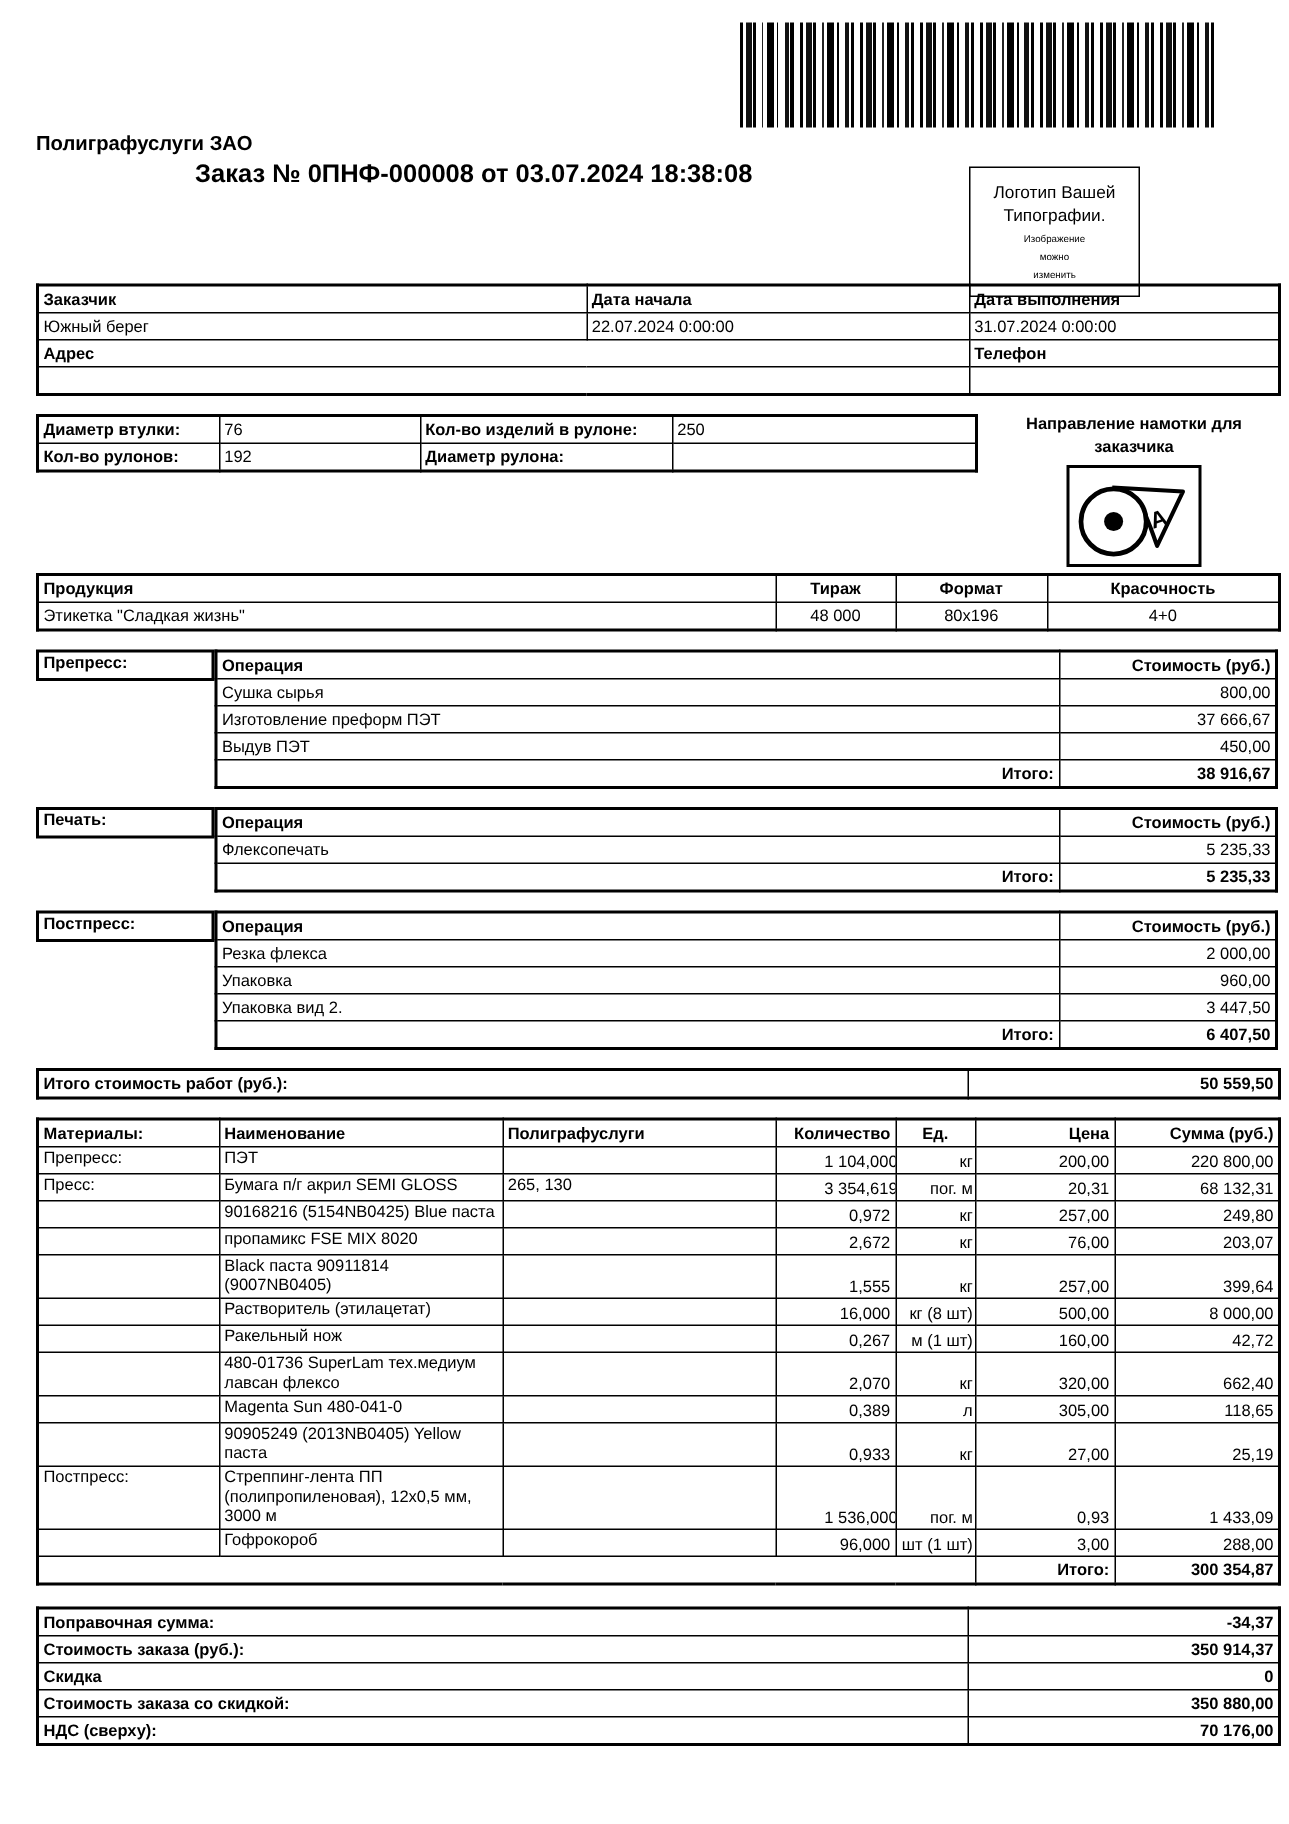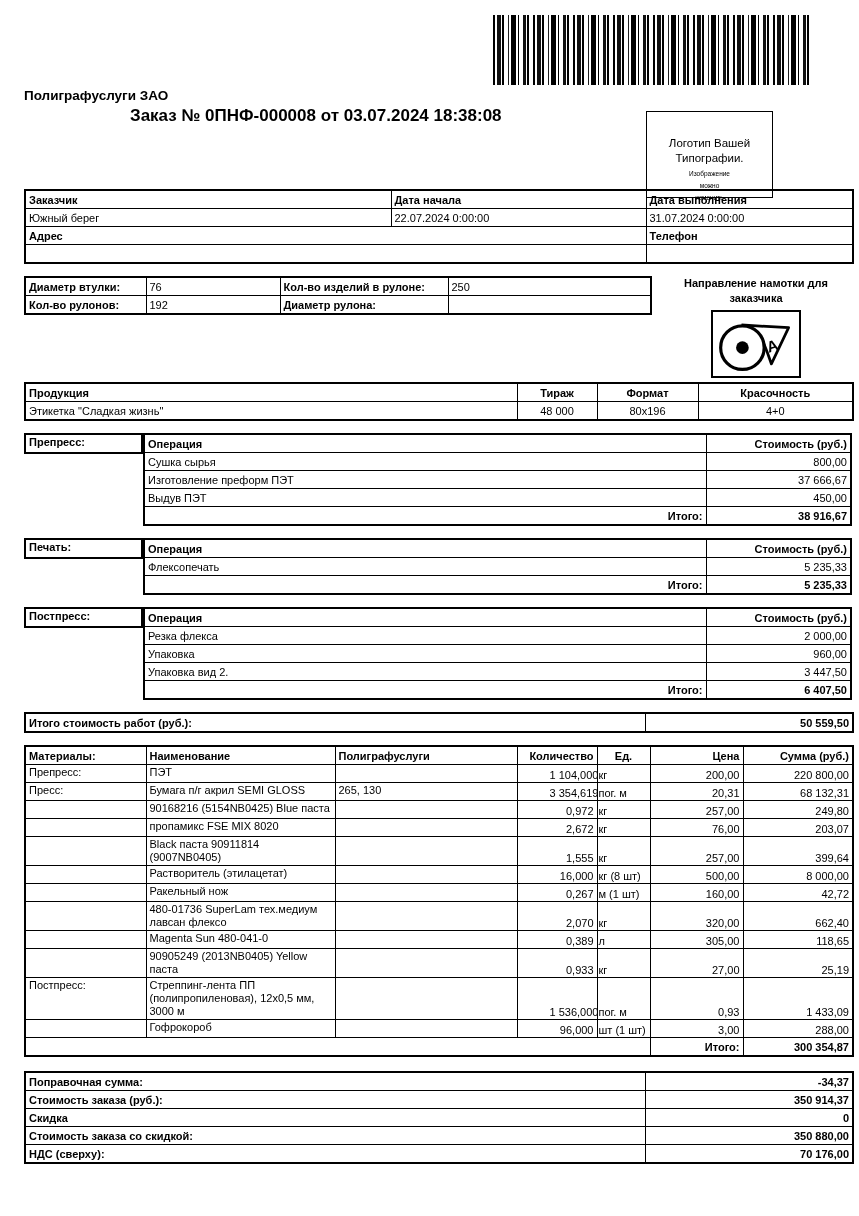--- a/index.html
+++ b/index.html
@@ -25,22 +25,22 @@
       #000 25px,#000 26px,#fff 26px,#fff 30px,
       #111 30px,#111 33px,#fff 33px,#fff 34px,
       #000 34px,#000 36px,#fff 36px,#fff 40px);
   }
 
   
   .company{margin-top:88px;font-size:13.5px;font-weight:bold;}
   .order-title{margin-top:3px;margin-left:106px;font-size:17px;font-weight:bold;}
 
   .logo-box{
-    position:absolute;left:646px;top:111px;width:127px;height:87px;
-    border:1px solid #000;text-align:center;box-sizing:border-box;padding-top:24px;
+    position:absolute;left:646px;top:111px;width:114px;height:87px;
+    border:1px solid #000;text-align:center;box-sizing:border-box;padding-top:10px;
   }
   .logo-main{font-size:11.5px;line-height:15px;}
   .logo-note{font-size:6.5px;line-height:9px;margin-top:3px;}
 
   
   table.tbl{border-collapse:collapse;border:2px solid #000;table-layout:fixed;}
   table.tbl td{border:1px solid #000;padding:1px 3px;height:15px;overflow:hidden;
     vertical-align:middle;font-size:11px;}
 
   .customer-tbl{margin-top:63px;width:828px;}
@@ -57,21 +57,21 @@
   .ops-label{width:114px;border:2px solid #000;font-weight:bold;padding:1px 3px;height:15px;}
   .ops-tbl{width:707px;}
 
   .works-total{margin-top:12px;width:828px;}
   .works-total td{height:16px;}
 
   .mat-tbl{margin-top:12px;width:828px;}
   .mat-tbl td.grp{vertical-align:top;}
   .mat-tbl td.nm{vertical-align:top;line-height:13px;}
   .mat-tbl td.num{vertical-align:bottom;white-space:nowrap;padding-left:32px;}
-  .mat-tbl td.unit{vertical-align:bottom;text-align:left;white-space:nowrap;padding:1px 1px;}
+  .mat-tbl td.unit{vertical-align:bottom;text-align:right;white-space:nowrap;padding:1px 1px;}
   .noborder{border:none !important;}
   table.mat-tbl{border:2px solid #000;}
   .mat-total-row td{border:1px solid #000;}
 
   .summary{margin-top:14px;width:828px;}
   .summary td{height:16px;}
   .summary td.val{border-left:none;}
   .wt-val{border-left:none;}
 </style>
 </head>

